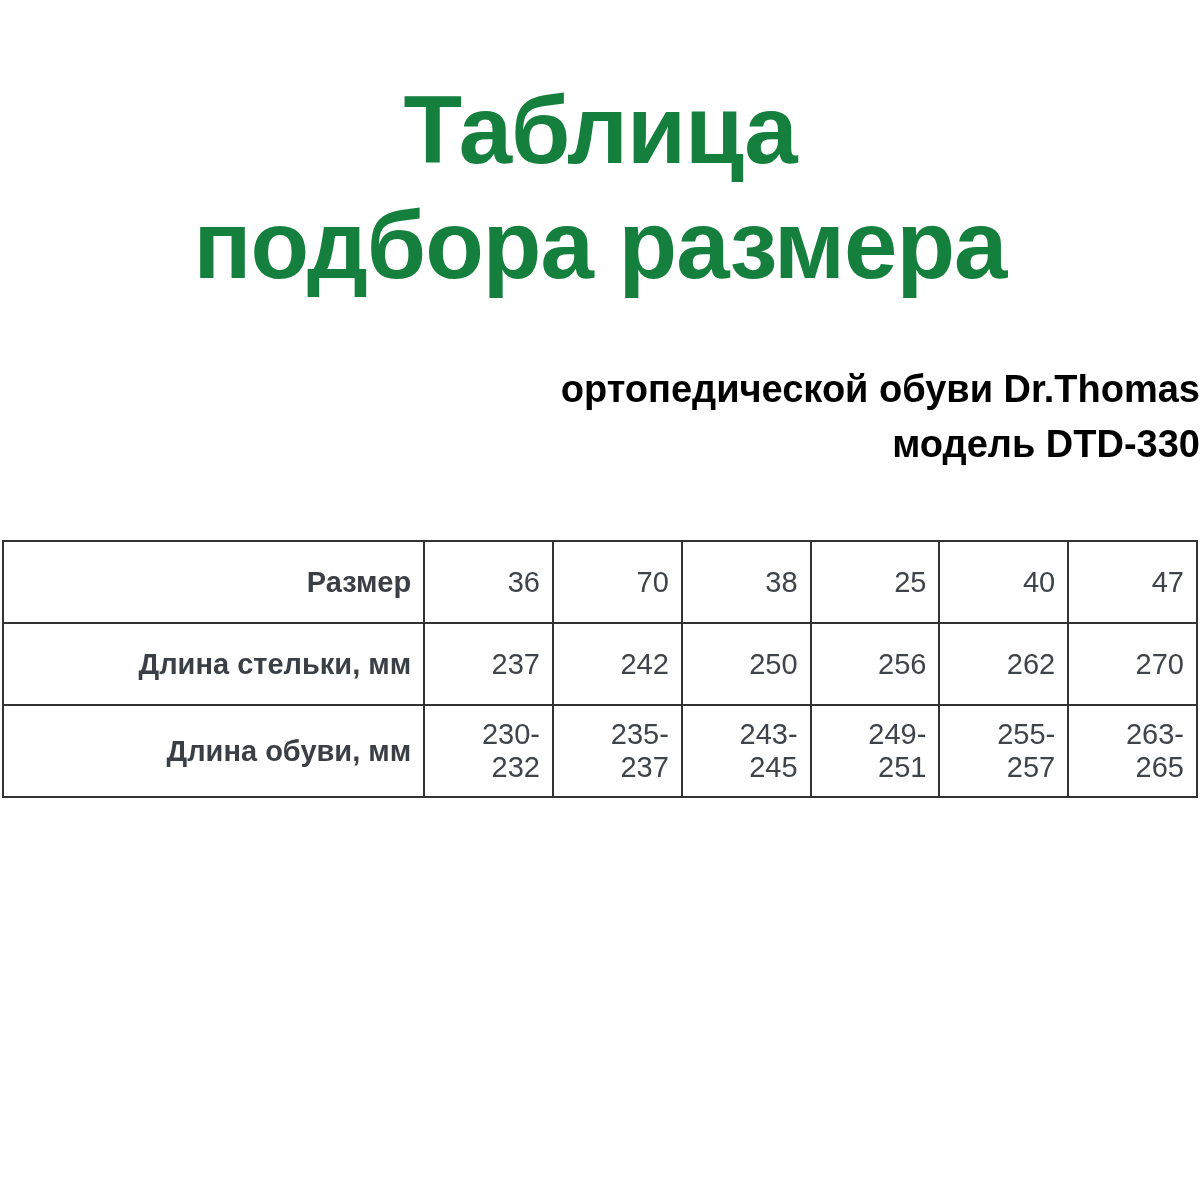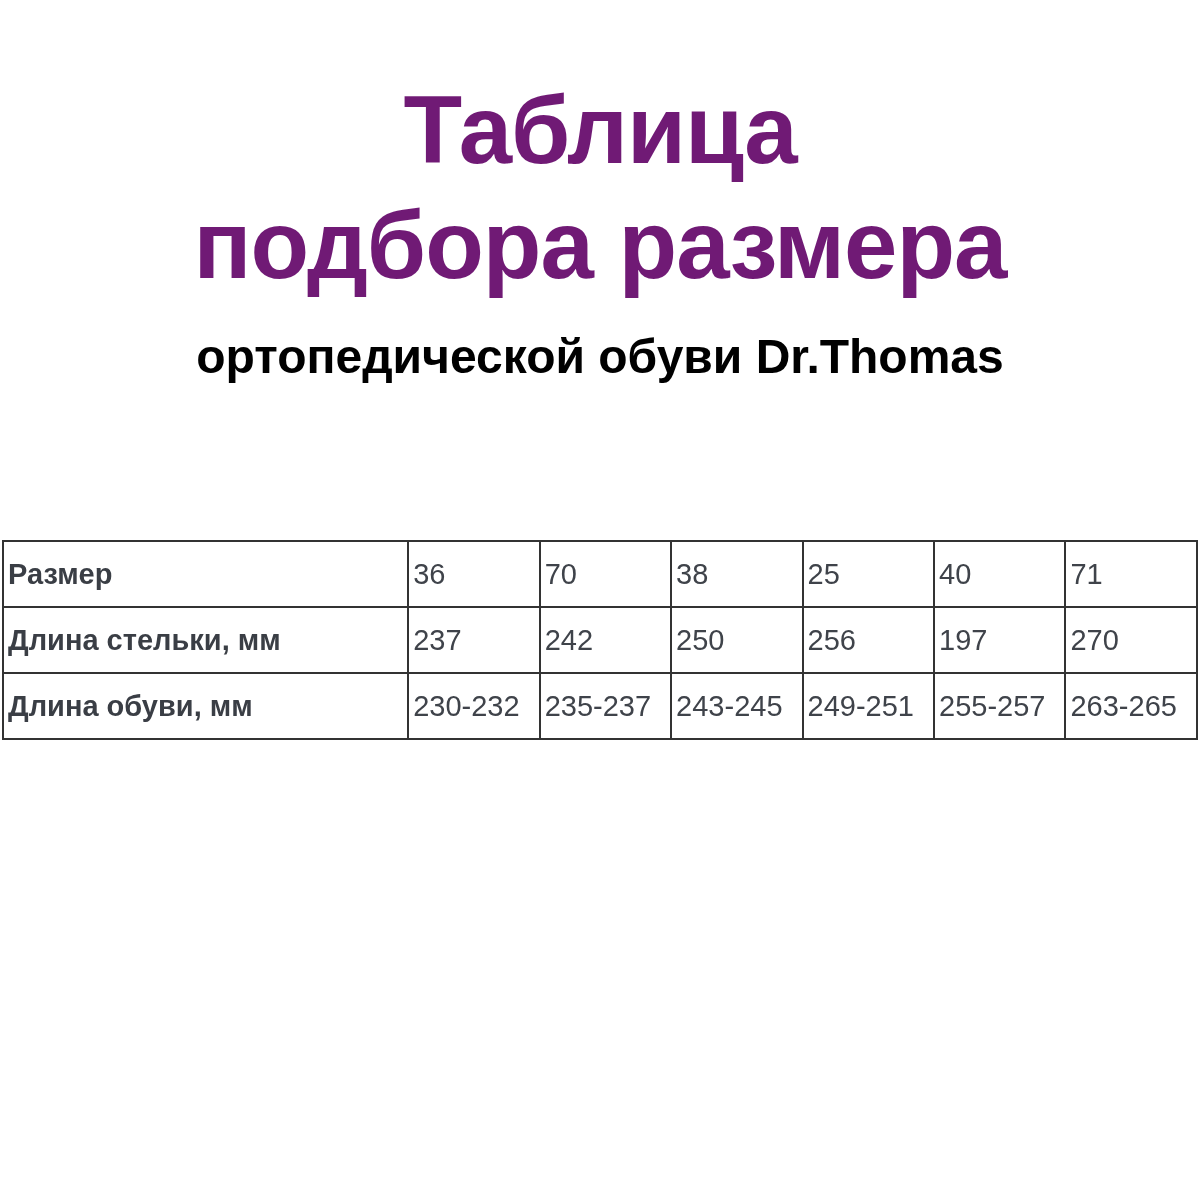--- a/index.html
+++ b/index.html
@@ -15,91 +15,92 @@
     font-family: "Liberation Sans", sans-serif;
     color: #000000;
     overflow: hidden;
   }
   .title {
     padding-top: 72px;
     text-align: center;
     font-size: 96px;
     font-weight: 700;
     line-height: 1.20;
-    color: #701a75;
+    color: #15803d;
     letter-spacing: -1px;
   }
   .subtitle {
-    margin-top: 20px;
-    text-align: center;
-    font-size: 48px;
+    margin-top: 60px;
+    text-align: right;
+    font-size: 38px;
     font-weight: 700;
     line-height: 1.45;
     color: #000000;
   }
   .size-table-wrap {
     position: absolute;
     left: 2px;
     right: 2px;
     top: 540px;
   }
   table.size-table {
     width: 100%;
     border-collapse: collapse;
     table-layout: fixed;
   }
   table.size-table td {
     border: 2px solid #333333;
     height: 56px;
-    text-align: left;
+    text-align: right;
     vertical-align: middle;
     font-size: 29px;
     font-weight: 400;
     color: #3f434a;
-    padding: 4px;
+    padding: 12px;
   }
   table.size-table td.row-label {
     width: 33.1%;
     font-weight: 600;
     color: #3a3e45;
   }
 </style>
 </head>
 <body>
 
 <div class="page">
 
   <div class="title">
     <div>Таблица</div>
     <div>подбора размера</div>
   </div>
 
   <div class="subtitle">
     <div>ортопедической обуви Dr.Thomas</div>
+    <div>модель DTD-330</div>
   </div>
 
   <div class="size-table-wrap">
     <table class="size-table">
       <tbody>
         <tr>
           <td class="row-label">Размер</td>
           <td>36</td>
           <td>70</td>
           <td>38</td>
           <td>25</td>
           <td>40</td>
-          <td>71</td>
+          <td>47</td>
         </tr>
         <tr>
           <td class="row-label">Длина стельки, мм</td>
           <td>237</td>
           <td>242</td>
           <td>250</td>
           <td>256</td>
-          <td>197</td>
+          <td>262</td>
           <td>270</td>
         </tr>
         <tr>
           <td class="row-label">Длина обуви, мм</td>
           <td>230-232</td>
           <td>235-237</td>
           <td>243-245</td>
           <td>249-251</td>
           <td>255-257</td>
           <td>263-265</td>

